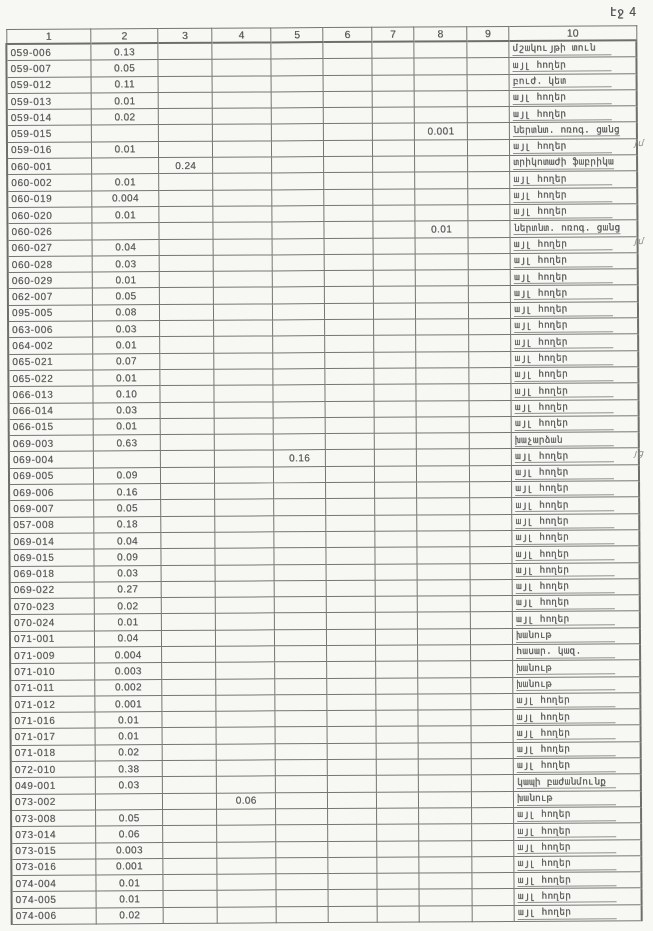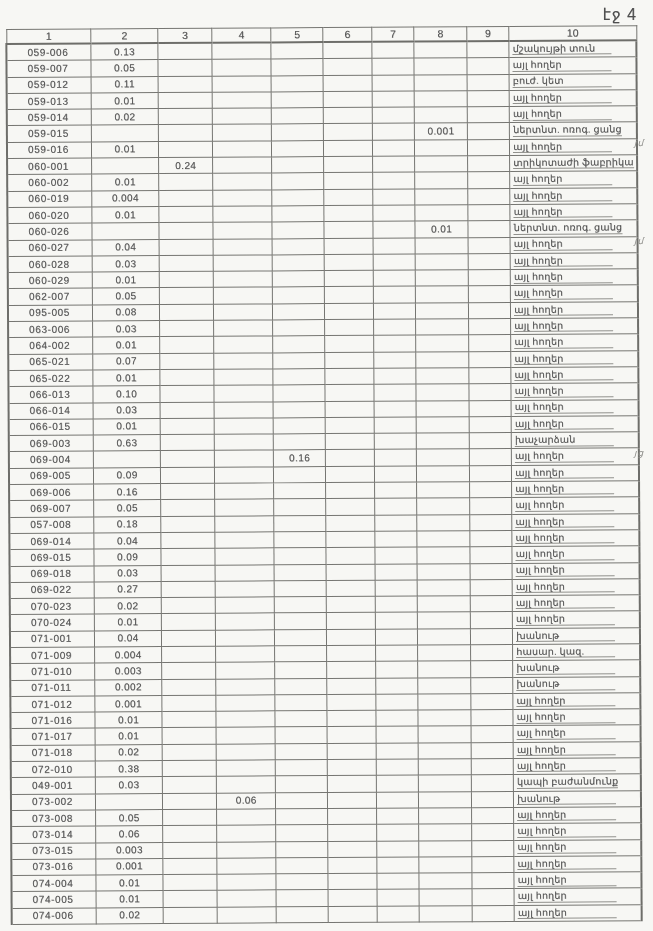--- a/index.html
+++ b/index.html
@@ -13,21 +13,21 @@
     height: 931px;
     background: #f7f7f4;
     overflow: hidden;
     font-family: "Liberation Sans", sans-serif;
     color: #585858;
   }
   .page-label {
     position: absolute;
     top: 5px;
     right: 16px;
-    font-size: 16px;
+    font-size: 12px;
     letter-spacing: 1px;
     color: #4f4f4f;
     text-shadow: 0.4px 0.4px 0 rgba(90,90,90,0.45);
   }
   .table-wrap {
     position: absolute;
     left: 8px;
     top: 29px;
     width: 632px;
     transform: rotate(-0.35deg);
@@ -66,38 +66,39 @@
   .cad-table .w4  { width: 58px; }
   .cad-table .w5  { width: 52px; }
   .cad-table .w6  { width: 48px; }
   .cad-table .w7  { width: 42px; }
   .cad-table .w8  { width: 52px; }
   .cad-table .w9  { width: 42px; }
   .cad-table .w10 { width: 126px; }
 
   td.col1 {
     text-align: left;
-    padding-left: 20px;
+    padding-left: 3px;
     letter-spacing: 0.6px;
     border-left: 2px solid #6e6e6a;
     margin-left: 16px;
   }
   td.colmid { text-align: center; letter-spacing: 0.4px; }
   td.col10 {
     text-align: left;
     padding-left: 3px;
     font-size: 9.5px;
     letter-spacing: 0.2px;
     border-right: 2px solid #6e6e6a;
   }
   td.col10 .u {
     display: inline-block;
     min-width: 82%;
     border-bottom: 1px solid #90908c;
     padding-bottom: 1px;
+    font-family: Liberation Mono, monospace;
   }
   .margin-mark {
     position: absolute;
     font-size: 9px;
     font-style: italic;
     color: #8e8e8a;
     letter-spacing: 1px;
     text-align: center;
   }
 </style>

